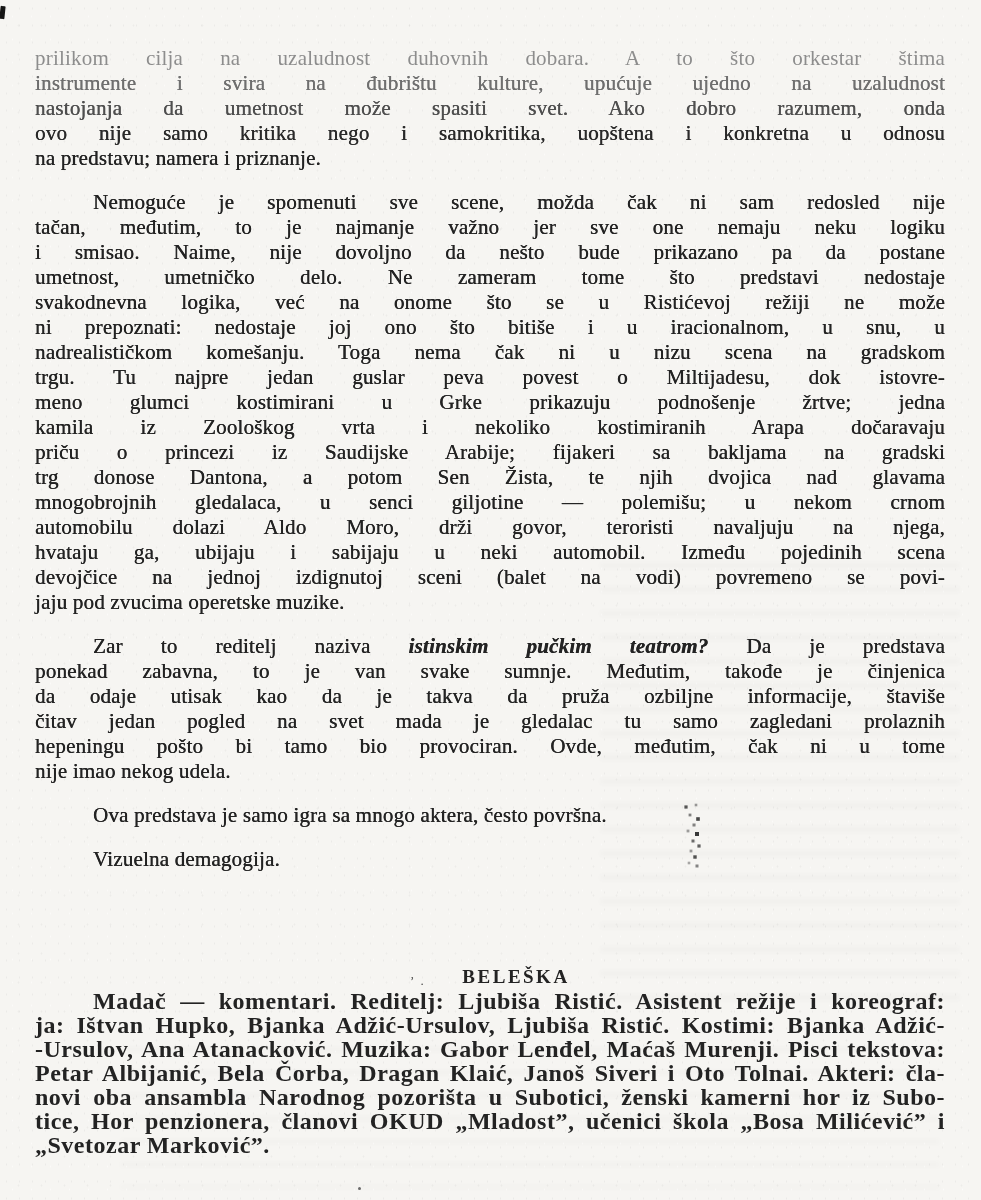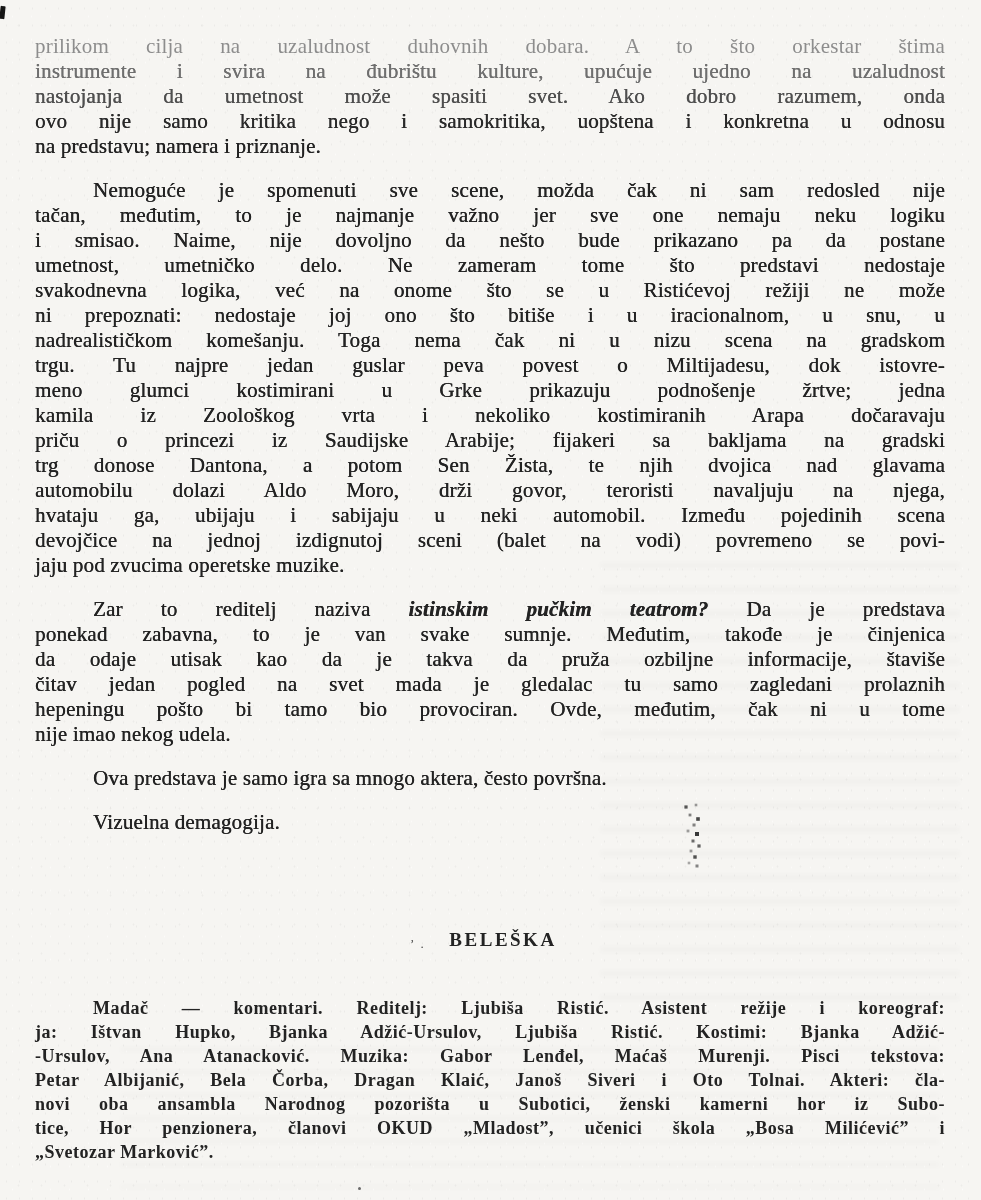--- a/index.html
+++ b/index.html
@@ -30,45 +30,44 @@
   .bleed2{
     position:absolute;left:120px;top:1030px;width:820px;height:160px;
     background:repeating-linear-gradient(180deg,transparent 0 16px,rgba(70,70,70,.04) 16px 23px);
     filter:blur(2px);opacity:.35;pointer-events:none;
   }
   .text-block{
     position:absolute;left:35px;top:30px;width:910px;
     font-size:21px;line-height:25px;letter-spacing:.2px;
   }
   .para{margin-top:19px;}
-  .para:first-child{margin-top:4px;}
+  .para:first-child{margin-top:16px;}
   .line{
     text-align:justify;text-align-last:justify;
     text-shadow:.3px 0 0 currentColor;
   }
   .line.last{text-align-last:left;}
   .indent .line.first{padding-left:58px;}
   .bold{font-weight:bold;font-style:italic;}
   
   .p0 .line:nth-child(1){color:#8d8d8d;text-shadow:none;}
   .p0 .line:nth-child(2){color:#6f6f6f;text-shadow:.2px 0 0 currentColor;}
   .p0 .line:nth-child(3){color:#4f4f4f;}
   .p0 .line:nth-child(4){color:#2a2a2a;}
   .heading-row{
     position:relative;margin-top:92px;
     text-align:center;font-weight:bold;font-size:19px;letter-spacing:2.5px;
   }
-  .heading-row .title{position:relative;left:13px;}
+  .heading-row .title{position:relative;left:26px;}
   .pre-mark{
     position:absolute;left:375px;top:4px;
     font-size:13px;letter-spacing:2px;color:#4a4a4a;font-weight:normal;
   }
   .note{
-    margin-top:44px;
-    font-size:18px;line-height:24px;font-weight:bold;letter-spacing:.5px;
+    font-size:24px;line-height:24px;font-weight:bold;letter-spacing:.5px;
   }
   .note .line{text-shadow:none;}
   .note .line.first{padding-left:58px;}
   
   .edge-mark{
     position:absolute;left:0;top:6px;width:5px;height:13px;
     background:#151515;border-radius:1px;transform:rotate(6deg);
   }
   .smudge{
     position:absolute;left:683px;top:802px;width:2px;height:2px;background:transparent;
@@ -108,20 +107,21 @@
           <div class="line">i smisao. Naime, nije dovoljno da nešto bude prikazano pa da postane</div>
           <div class="line">umetnost, umetničko delo. Ne zameram tome što predstavi nedostaje</div>
           <div class="line">svakodnevna logika, već na onome što se u Ristićevoj režiji ne može</div>
           <div class="line">ni prepoznati: nedostaje joj ono što bitiše i u iracionalnom, u snu, u</div>
           <div class="line">nadrealističkom komešanju. Toga nema čak ni u nizu scena na gradskom</div>
           <div class="line">trgu. Tu najpre jedan guslar peva povest o Miltijadesu, dok istovre-</div>
           <div class="line">meno glumci kostimirani u Grke prikazuju podnošenje žrtve; jedna</div>
           <div class="line">kamila iz Zoološkog vrta i nekoliko kostimiranih Arapa dočaravaju</div>
           <div class="line">priču o princezi iz Saudijske Arabije; fijakeri sa bakljama na gradski</div>
           <div class="line">trg donose Dantona, a potom Sen Žista, te njih dvojica nad glavama</div>
+          <div class="line">mnogobrojnih gledalaca, u senci giljotine — polemišu; u nekom crnom</div>
           <div class="line">automobilu dolazi Aldo Moro, drži govor, teroristi navaljuju na njega,</div>
           <div class="line">hvataju ga, ubijaju i sabijaju u neki automobil. Između pojedinih scena</div>
           <div class="line">devojčice na jednoj izdignutoj sceni (balet na vodi) povremeno se povi-</div>
           <div class="line last">jaju pod zvucima operetske muzike.</div>
         </div>
         <div class="para p2 indent">
           <div class="line first"><span>Zar to reditelj naziva </span><span class="bold">istinskim pučkim teatrom?</span><span> Da je predstava</span></div>
           <div class="line">ponekad zabavna, to je van svake sumnje. Međutim, takođe je činjenica</div>
           <div class="line">da odaje utisak kao da je takva da pruža ozbiljne informacije, štaviše</div>
           <div class="line">čitav jedan pogled na svet mada je gledalac tu samo zagledani prolaznih</div>

